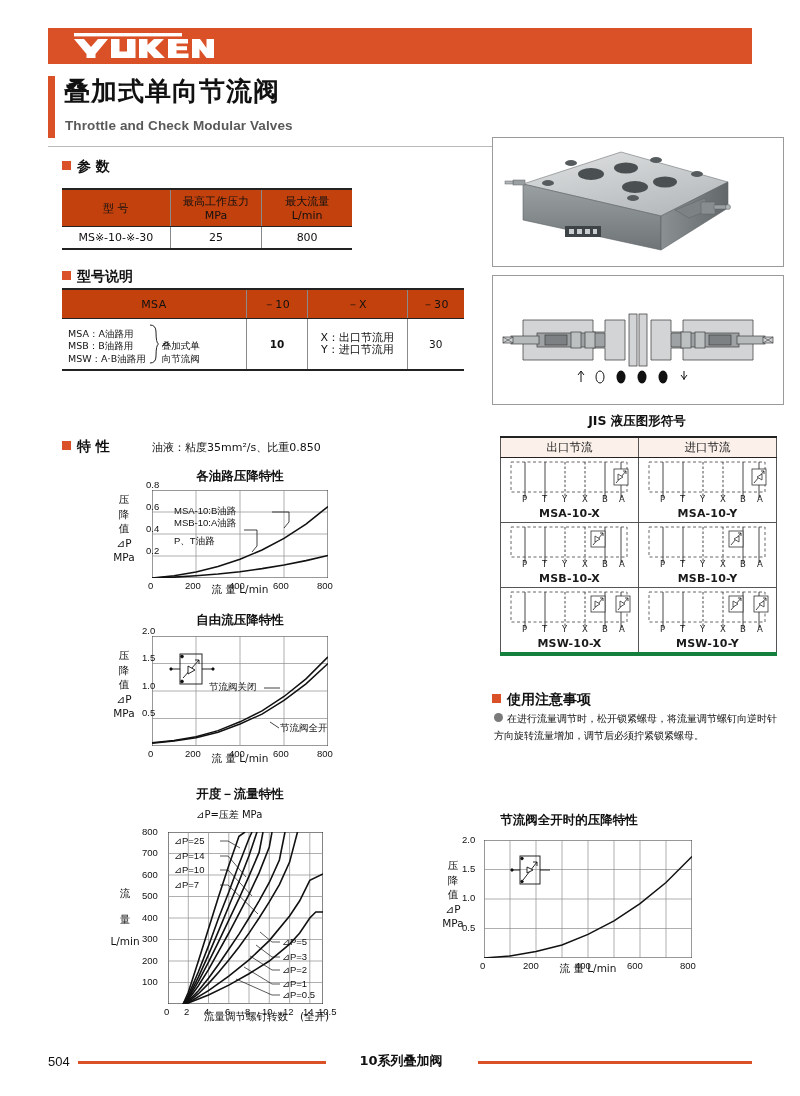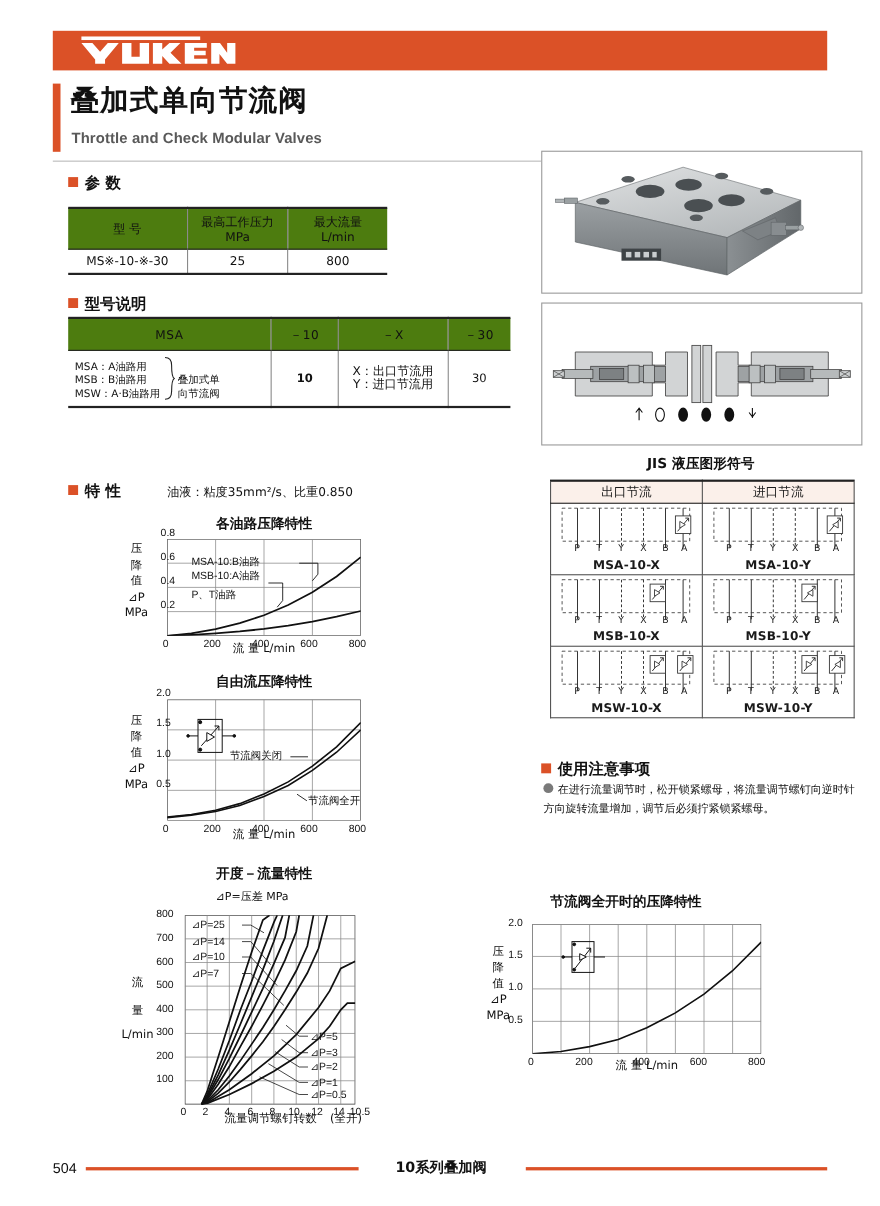--- a/index.html
+++ b/index.html
@@ -23,21 +23,21 @@
   .sec-h{font-size:14px;font-weight:bold;color:#111;
          font-family:"DejaVu Sans","Liberation Sans",sans-serif;white-space:nowrap;}
   .sq{display:inline-block;width:9px;height:9px;background:#DB5127;margin-right:6px;
       vertical-align:1px;}
 
   
   table{border-collapse:collapse;font-family:"DejaVu Sans","Liberation Sans",sans-serif;}
   .tbl td,.tbl th{border:1px solid #8a8a8a;text-align:center;vertical-align:middle;
                   font-size:11px;font-weight:normal;color:#111;padding:2px 3px;}
   .tbl{border-top:2px solid #222;border-bottom:2px solid #222;}
-  .hdrow td{background:#4d7c0f;border-bottom:1.5px solid #222;}
+  .hdrow td{background:#c2410c;border-bottom:1.5px solid #222;}
   .nol{border-left:none !important;}
   .nor{border-right:none !important;}
 
   
   #tbl-params{left:62px;top:188px;width:290px;}
   #tbl-params td{height:17px;}
 
   
   #tbl-model{left:62px;top:288px;width:402px;}
   #tbl-model td{height:16px;}
@@ -61,21 +61,21 @@
         font-family:"DejaVu Sans","Liberation Sans",sans-serif;white-space:nowrap;}
   .tick{font-size:9.5px;color:#111;position:absolute;font-family:"Liberation Sans",sans-serif;}
   .cv{position:absolute;left:0;top:0;}
 
   
   #jis-title{left:492px;top:413px;width:290px;}
   #tbl-jis{left:500px;top:436px;width:274px;}
   #tbl-jis td{border:1px solid #555;padding:0;}
   #tbl-jis .jh{background:#FBF0EA;font-size:11.5px;height:19px;text-align:center;
                border-bottom:1.5px solid #222;}
-  #tbl-jis{border-top:2px solid #222;border-bottom:1px solid #15803d;padding-left:47px;}
+  #tbl-jis{border-top:2px solid #222;border-bottom:4px solid #15803d;padding-left:47px;}
   .jcell{width:137px;height:64px;position:relative;}
   .jname{position:absolute;bottom:2px;left:0;width:100%;text-align:center;
          font-size:11px;font-weight:bold;letter-spacing:.2px;}
 
   
   #notes-h{left:492px;top:691px;}
   #notes-b{left:494px;top:710px;width:286px;font-size:10px;line-height:17px;color:#111;
            font-family:"DejaVu Sans","Liberation Sans",sans-serif;}
   .dot{display:inline-block;width:9px;height:9px;border-radius:50%;background:#7a7a7a;
        margin-right:4px;vertical-align:0px;}

